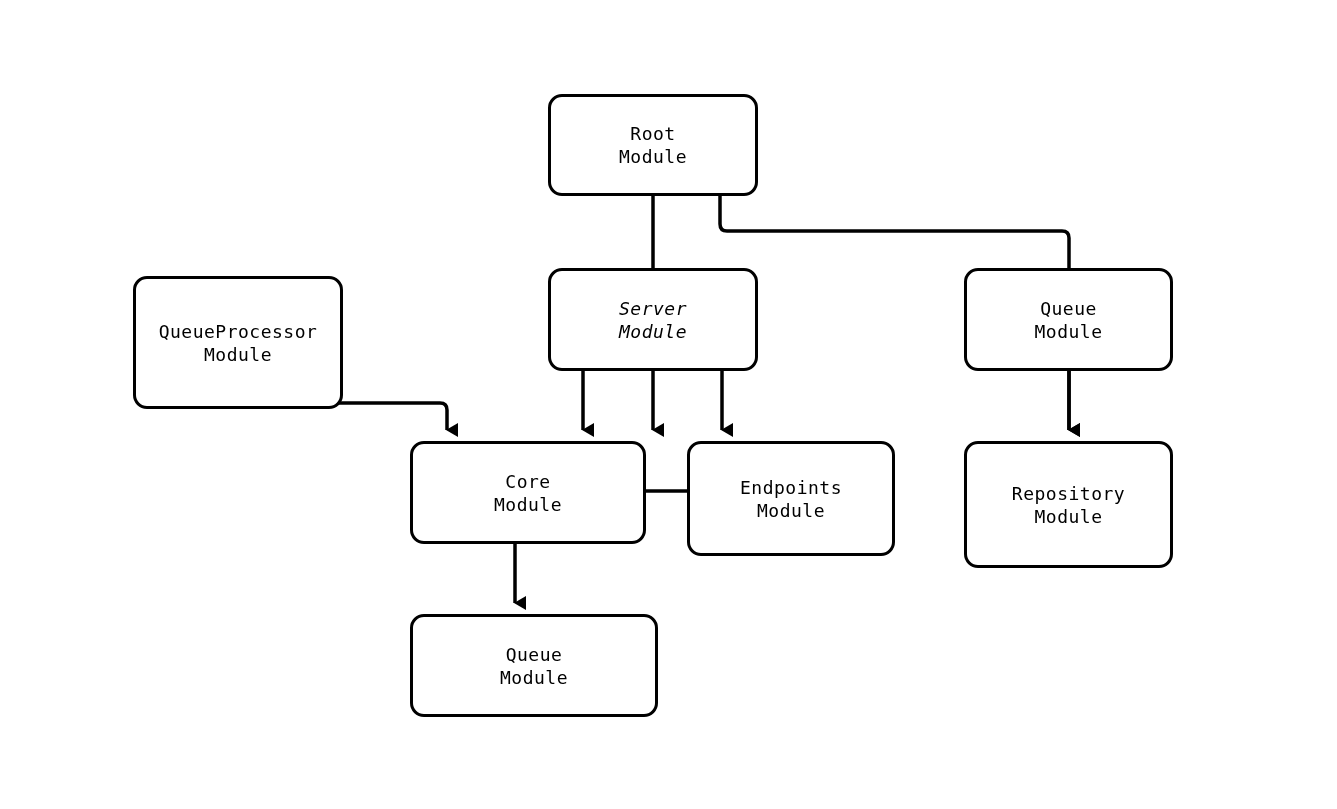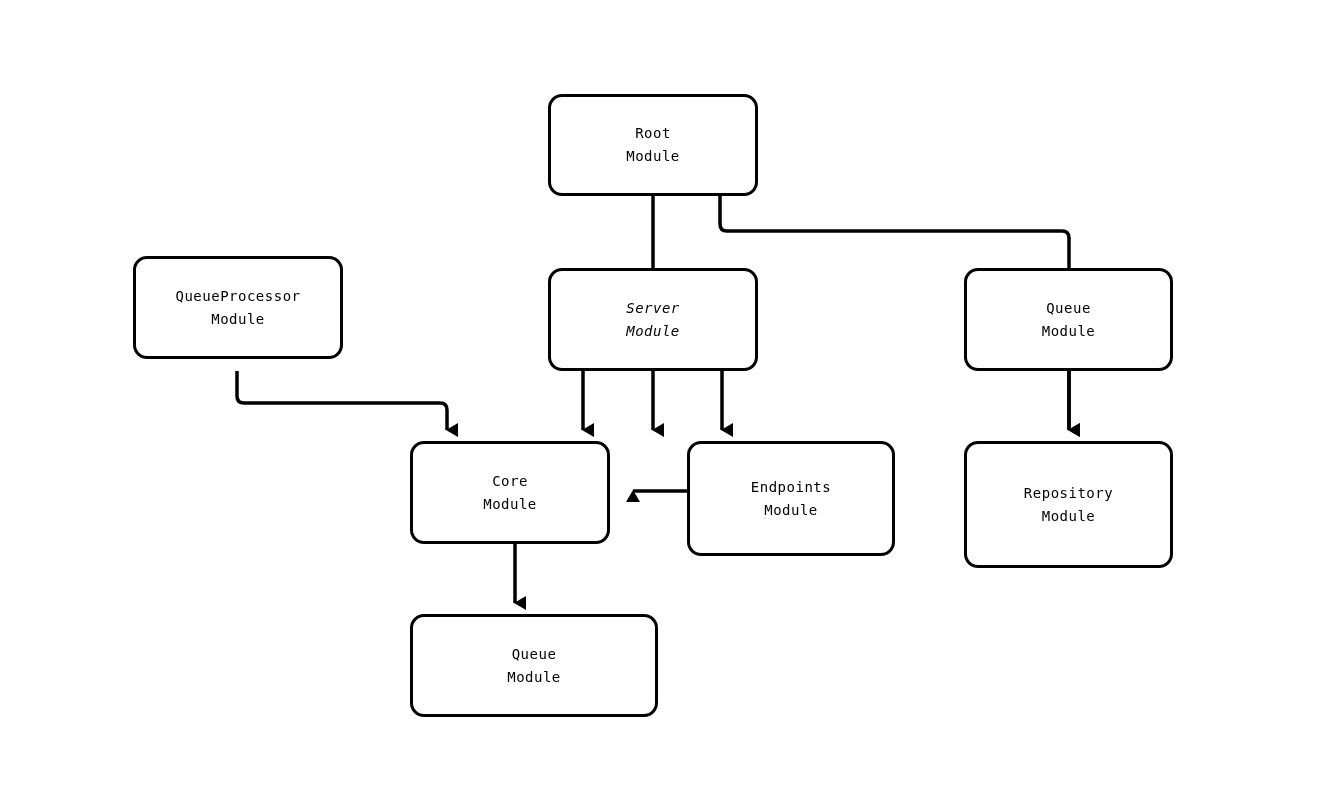--- a/index.html
+++ b/index.html
@@ -33,21 +33,21 @@
     background: #ffffff;
     border: 3px solid #000000;
     border-radius: 14px;
     display: flex;
     flex-direction: column;
     align-items: center;
     justify-content: center;
     z-index: 2;
   }
   .node-line {
-    font-size: 14px;
+    font-size: 18px;
     line-height: 23px;
     color: #000000;
     letter-spacing: 0.5px;
     white-space: pre;
     text-align: center;
   }
 </style>
 </head>
 <body>
 
@@ -78,36 +78,36 @@
     <path d="M 1069 371 L 1069 430" fill="none" stroke="#000000" stroke-width="3.5" marker-end="url(#arrowhead-down)"></path>
 
     <path d="M 515 544 L 515 603" fill="none" stroke="#000000" stroke-width="3.5" marker-end="url(#arrowhead-down)"></path>
   </svg>
 
   <div class="node" style="left:548px; top:94px; width:210px; height:102px;">
     <div class="node-line">Root</div>
     <div class="node-line">Module</div>
   </div>
 
-  <div class="node" style="left:133px; top:256px; width:210px; height:103px;">
+  <div class="node" style="left:133px; top:276px; width:210px; height:133px;">
     <div class="node-line">QueueProcessor</div>
     <div class="node-line">Module</div>
   </div>
 
   <div class="node" style="left:548px; top:268px; width:210px; height:103px;font-style:italic;">
     <div class="node-line">Server</div>
     <div class="node-line">Module</div>
   </div>
 
   <div class="node" style="left:964px; top:268px; width:209px; height:103px;">
     <div class="node-line">Queue</div>
     <div class="node-line">Module</div>
   </div>
 
-  <div class="node" style="left:410px; top:441px; width:200px; height:103px;">
+  <div class="node" style="left:410px; top:441px; width:236px; height:103px;">
     <div class="node-line">Core</div>
     <div class="node-line">Module</div>
   </div>
 
   <div class="node" style="left:687px; top:441px; width:208px; height:115px;">
     <div class="node-line">Endpoints</div>
     <div class="node-line">Module</div>
   </div>
 
   <div class="node" style="left:964px; top:441px; width:209px; height:127px;">

